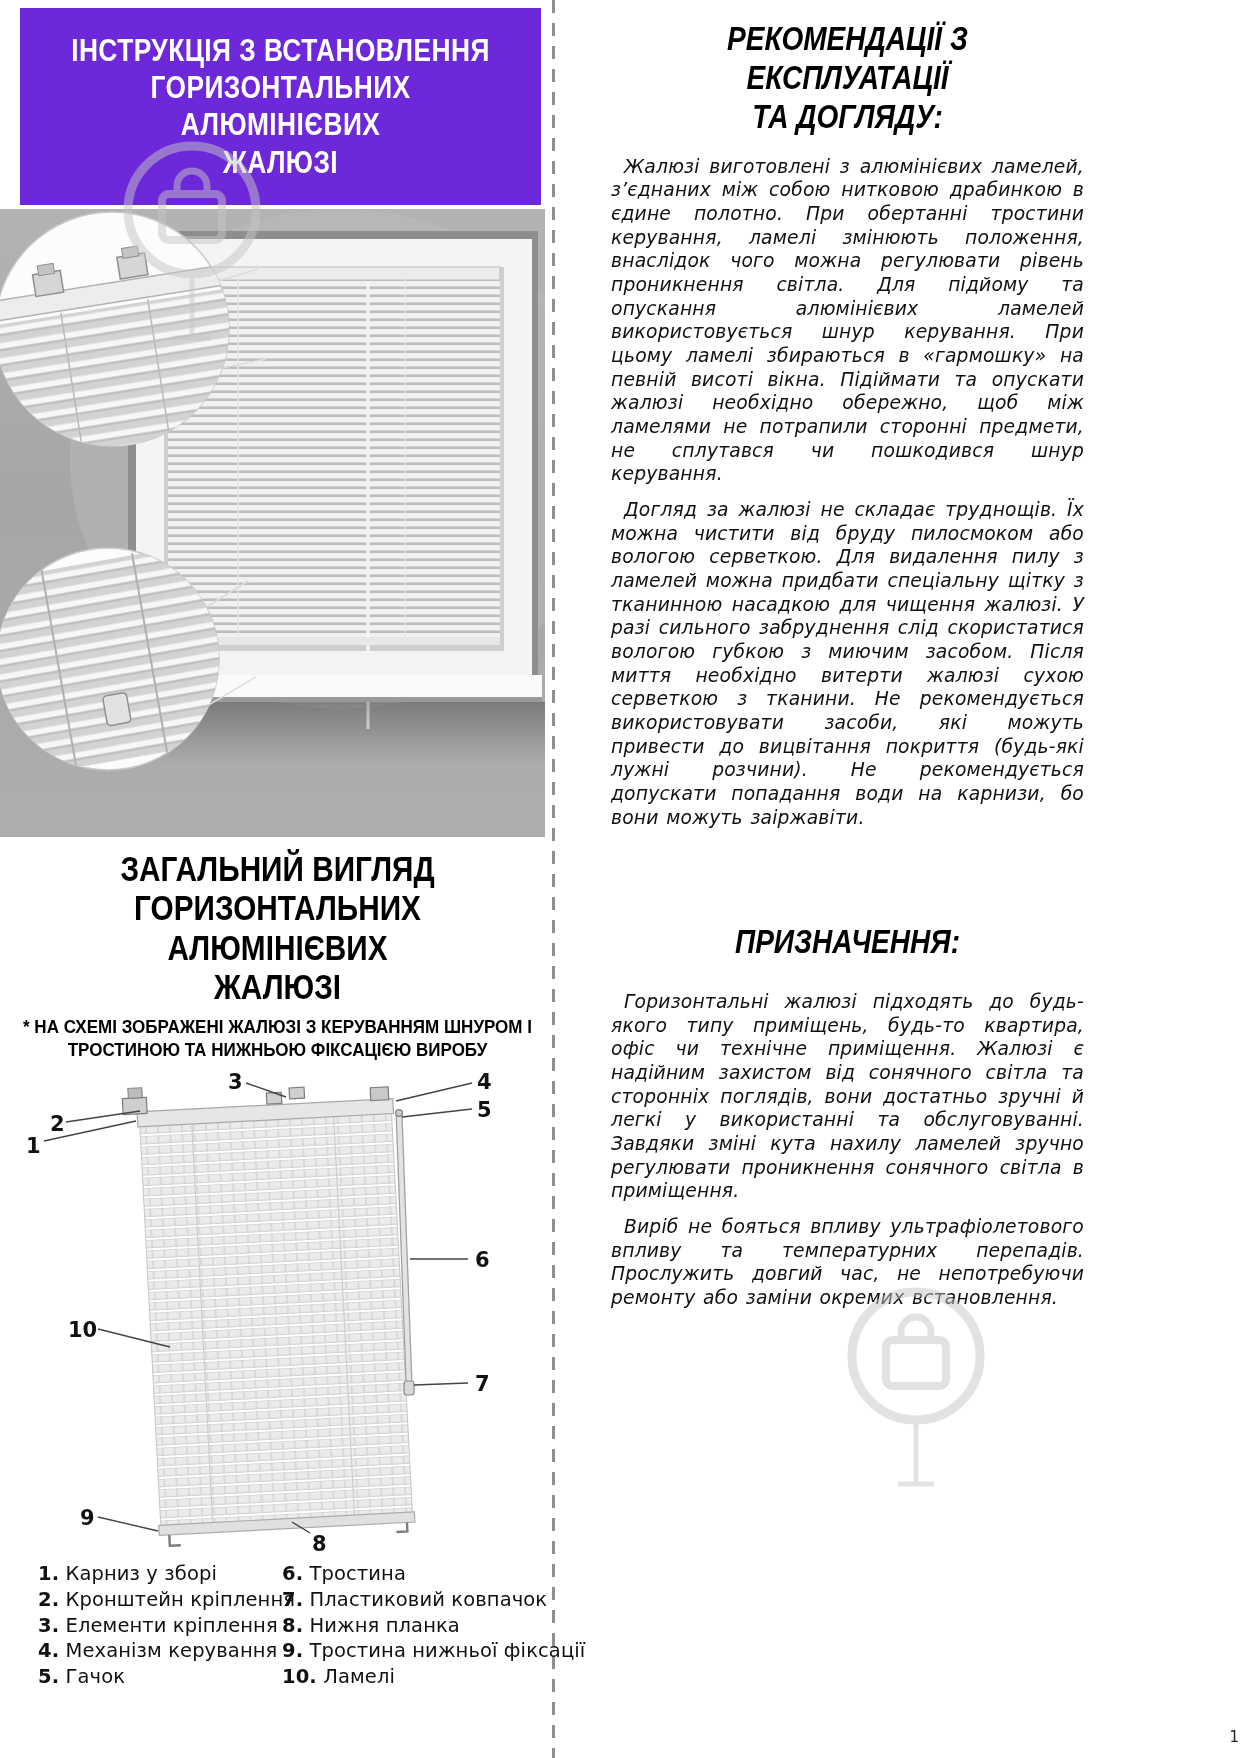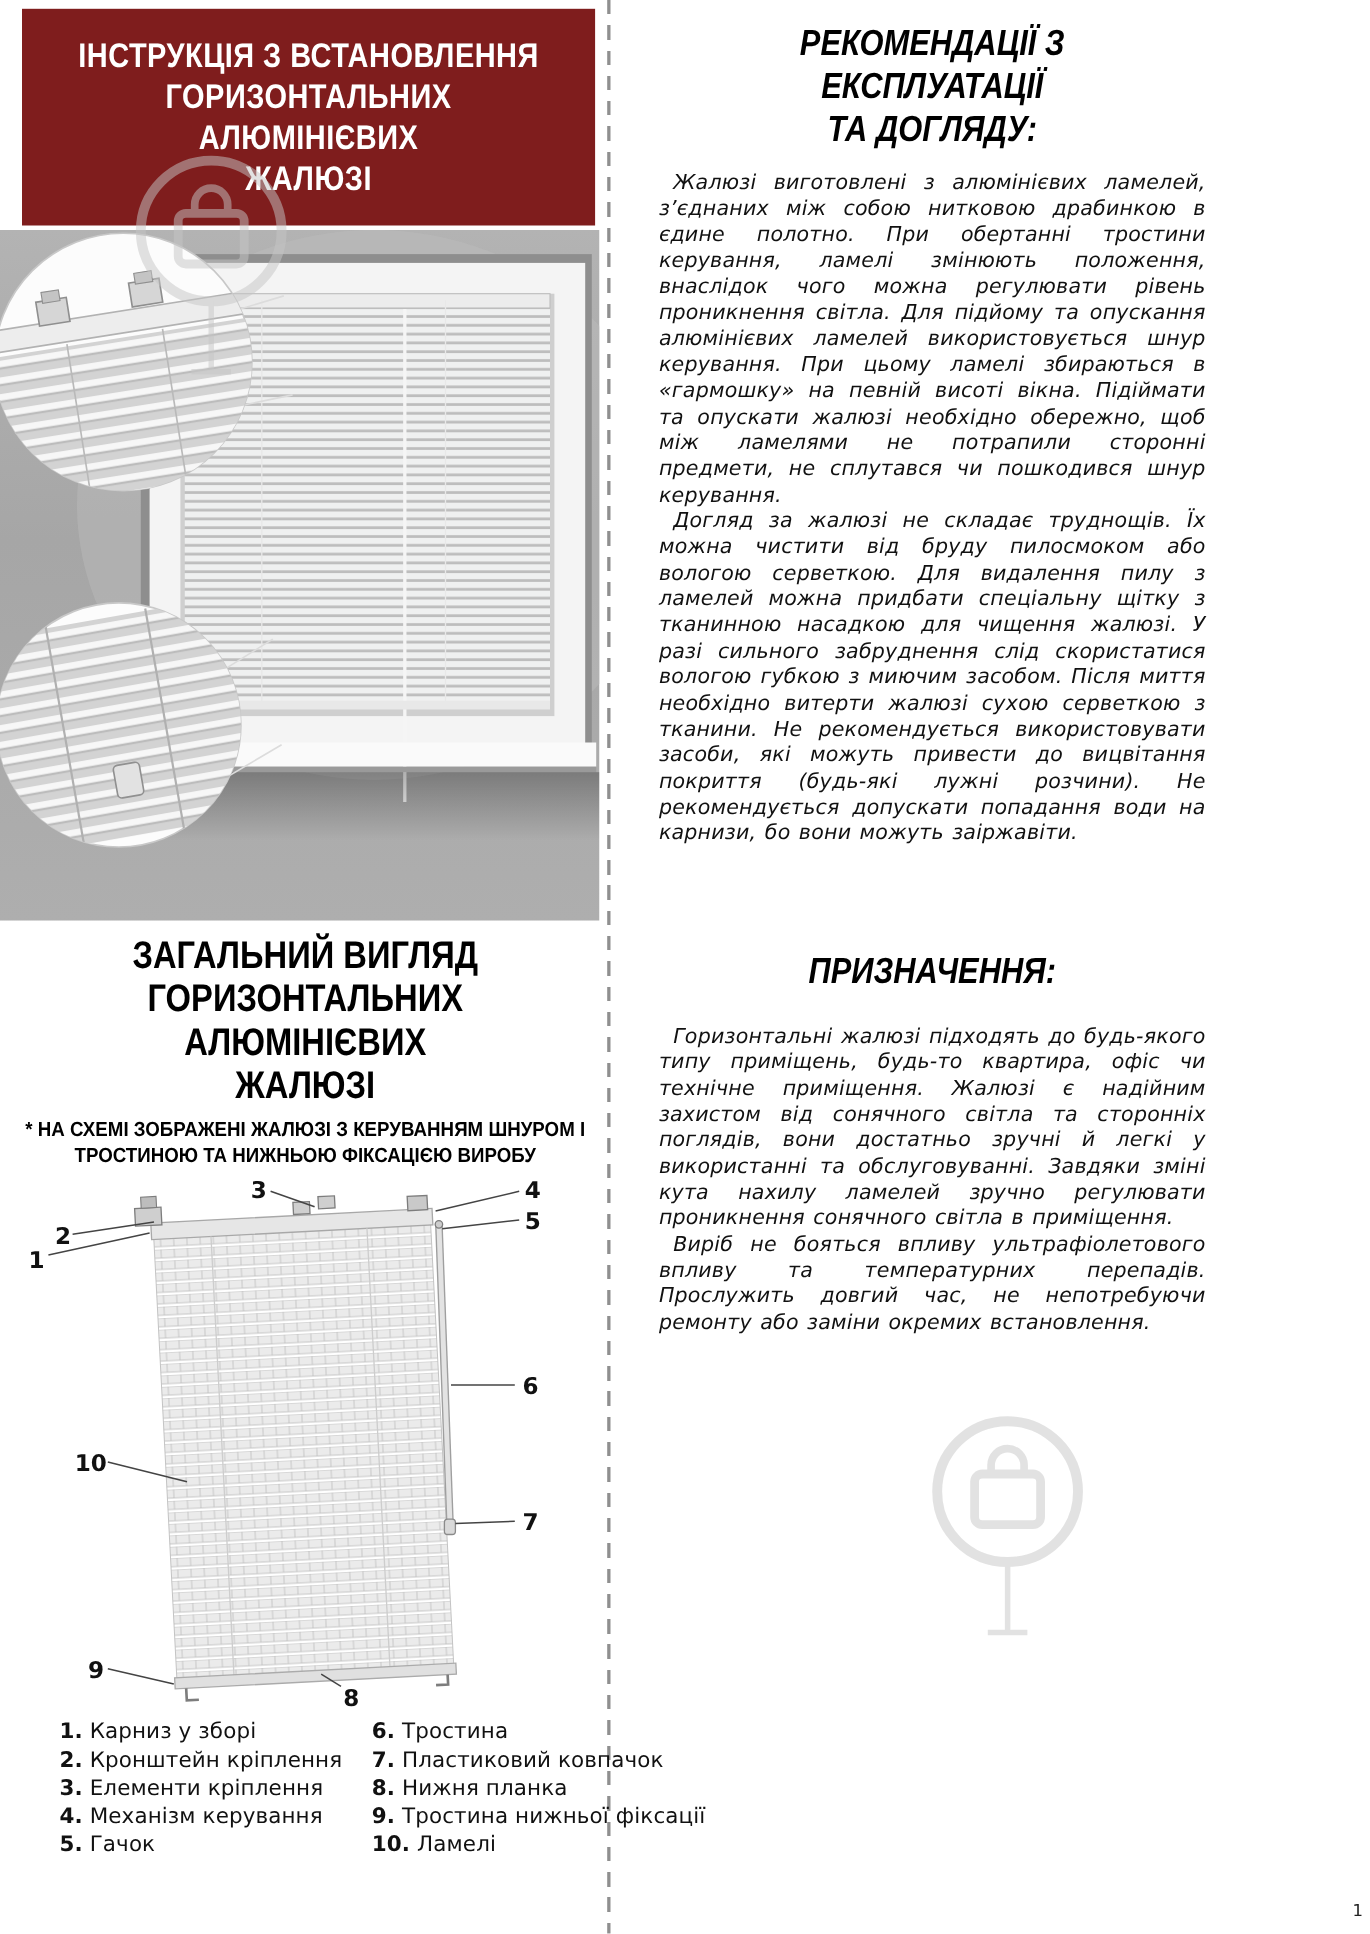--- a/index.html
+++ b/index.html
@@ -8,21 +8,21 @@
     font-family:"DejaVu Sans",sans-serif;color:#111;overflow:hidden;
   }
   
   .divider{
     position:absolute;left:552px;top:0;width:3px;height:1758px;
     background:repeating-linear-gradient(180deg,#8f8f8f 0 13px,transparent 13px 23px);
   }
   
   .left-col{position:absolute;left:0;top:0;width:555px;}
   .header-box{
-    margin:8px 14px 0 20px;background:#7f1d1d;color:#ffffff;
+    margin:8px 14px 0 20px;background:#6d28d9;color:#ffffff;
     text-align:center;padding:24px 4px;
   }
   .cond{transform:scaleX(0.85);transform-origin:50% 0;}
   .cond92{transform:scaleX(0.92);transform-origin:50% 0;}
   .header-box .t{
     font-family:"Liberation Sans",sans-serif;font-weight:bold;font-size:31px;
     line-height:1.2;white-space:pre-line;letter-spacing:0.5px;
   }
   .illustration{position:relative;width:545px;height:628px;margin-top:4px;}
   .illustration svg{display:block;}
@@ -30,35 +30,35 @@
     margin:12px 10px 0 10px;text-align:center;color:#000;
     font-family:"Liberation Sans",sans-serif;font-weight:bold;font-size:35px;
     line-height:1.13;white-space:pre-line;
   }
   .overview-note{
     margin:8px 0 6px 0;text-align:center;color:#000;
     font-family:"Liberation Sans",sans-serif;font-weight:bold;font-size:18.5px;
     line-height:1.25;white-space:pre-line;
   }
   .diagram{width:545px;height:492px;}
-  .legend{display:flex;padding-left:54px;margin-top:2px;font-size:19.5px;line-height:1.32;gap:40px;}
+  .legend{display:flex;padding-left:38px;margin-top:2px;font-size:19.5px;line-height:1.32;}
   .legend-col{width:244px;}
   .legend-col.second{width:auto;}
   .legend-item{white-space:nowrap;letter-spacing:0.1px;}
   .legend-item .num{font-weight:bold;}
   
   .right-col{position:absolute;left:599px;top:20px;width:497px;font-style:italic;}
   .right-col h2{
     margin:0 0 18px 0;text-align:center;color:#000;
     font-family:"Liberation Sans",sans-serif;font-weight:bold;font-size:33px;
     line-height:1.18;white-space:pre-line;
   }
   .right-col h2.purpose{margin-top:94px;margin-bottom:28px;}
   .right-col p{
-    margin:0;font-size:18.7px;line-height:1.265;text-align:justify;
+    margin:12px;font-size:18.7px;line-height:1.265;text-align:justify;
     text-indent:13px;letter-spacing:0.2px;word-spacing:1.5px;
   }
   
   .watermark{position:absolute;pointer-events:none;opacity:0.5;}
   .wm1{left:112px;top:132px;}
   .wm2{left:836px;top:1278px;}
   
   .page-number{position:absolute;right:6px;bottom:12px;font-size:15px;color:#222;}
   svg text.callout{font-family:"DejaVu Sans",sans-serif;font-weight:bold;font-size:21px;fill:#111;}
 </style>

